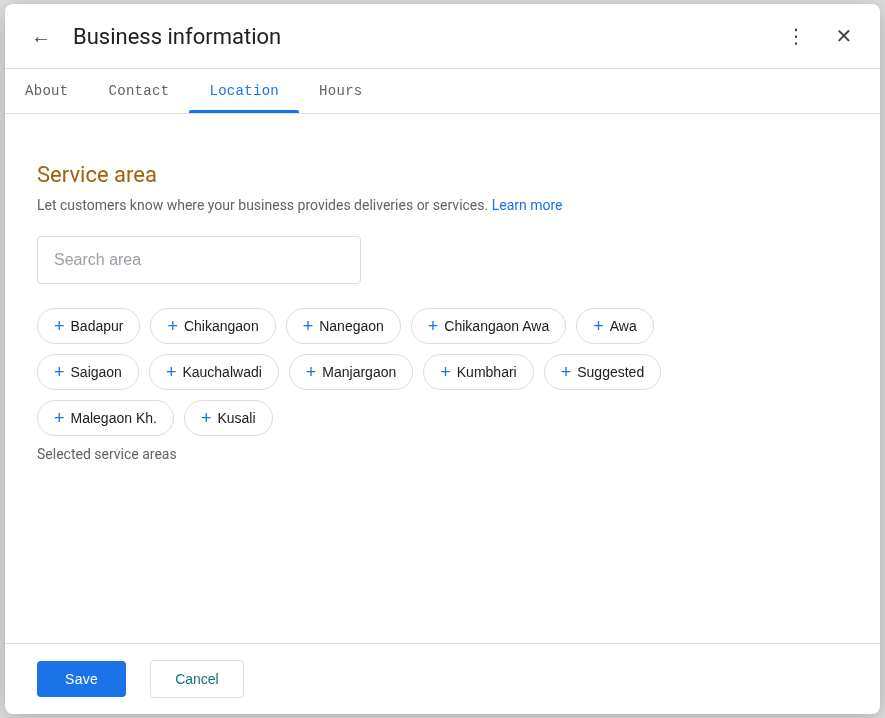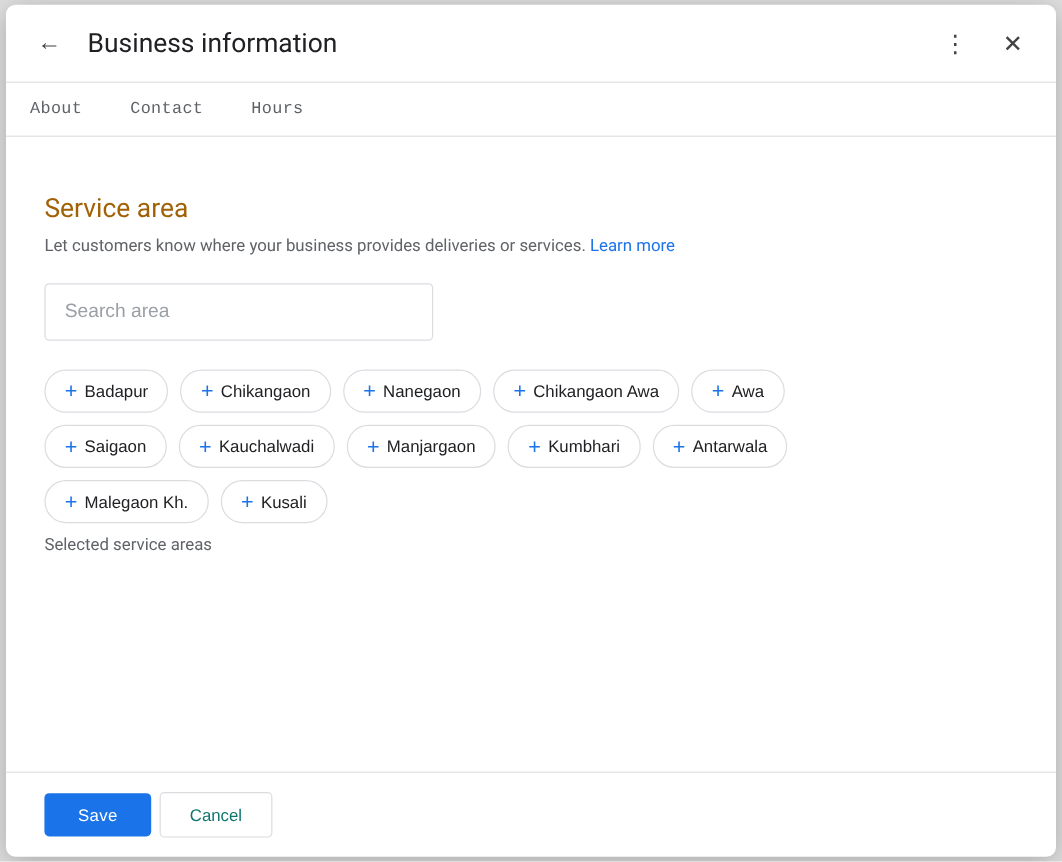--- a/index.html
+++ b/index.html
@@ -181,21 +181,21 @@
       color: #5f6368;
       margin-top: 9px;
       margin-bottom: 16px;
     }
     
     .footer {
       display: flex;
       align-items: center;
       padding: 16px 32px;
       border-top: 1px solid #e0e0e0;
-      gap: 7px;
+      gap: 24px;
       flex-shrink: 0;
     }
     .save-btn {
       padding: 10px 28px;
       background: #1a73e8;
       color: #fff;
       border: none;
       border-radius: 4px;
       font-size: 14px;
       font-weight: 500;
@@ -229,20 +229,21 @@
       </button>
       <button class="icon-btn">
         <span>✕</span>
       </button>
     </div>
   </div>
 
   <div class="tabs">
     <button class="tab">About</button>
     <button class="tab">Contact</button>
+    <button class="tab active">Location</button>
     <button class="tab">Hours</button>
   </div>
 
   <div class="content">
     <div class="section-title">Service area</div>
     <div class="section-desc">
       <span>Let customers know where your business provides deliveries or services.</span>
       <a class="learn-more">Learn more</a>
     </div>
 
@@ -286,21 +287,21 @@
       <button class="chip">
         <span class="chip-plus">+</span>
         <span>Manjargaon</span>
       </button>
       <button class="chip">
         <span class="chip-plus">+</span>
         <span>Kumbhari</span>
       </button>
       <button class="chip">
         <span class="chip-plus">+</span>
-        <span>Antarwala</span>
+        <span>Suggested</span>
       </button>
     </div>
 
     <div class="chips-row">
       <button class="chip">
         <span class="chip-plus">+</span>
         <span>Malegaon Kh.</span>
       </button>
       <button class="chip">
         <span class="chip-plus">+</span>

